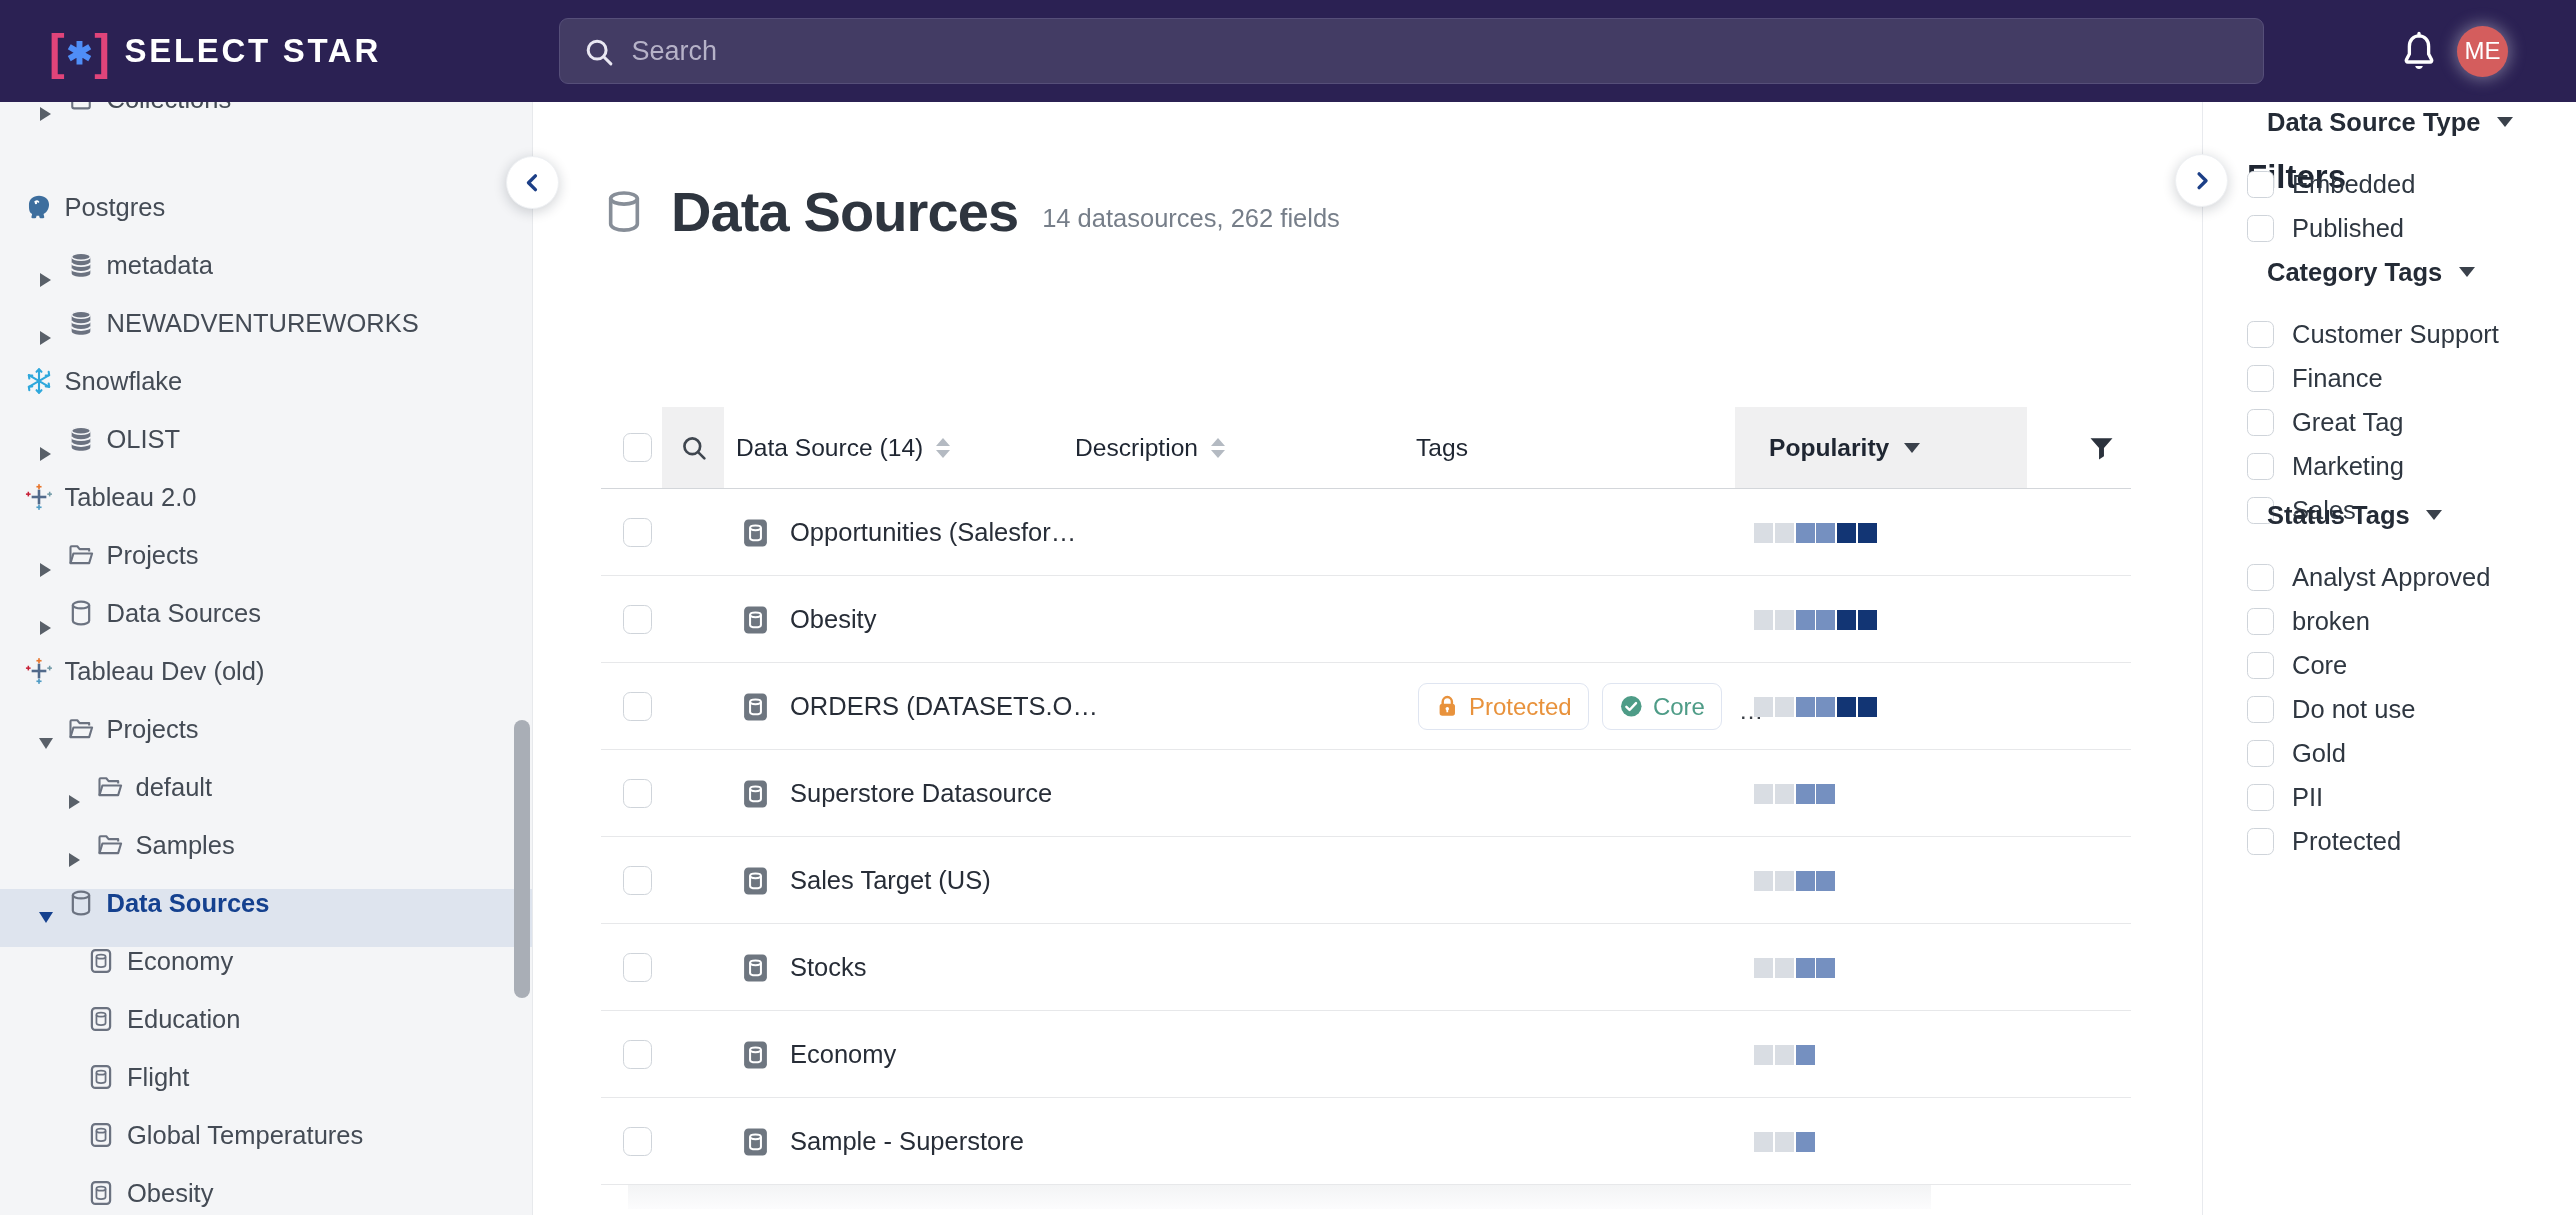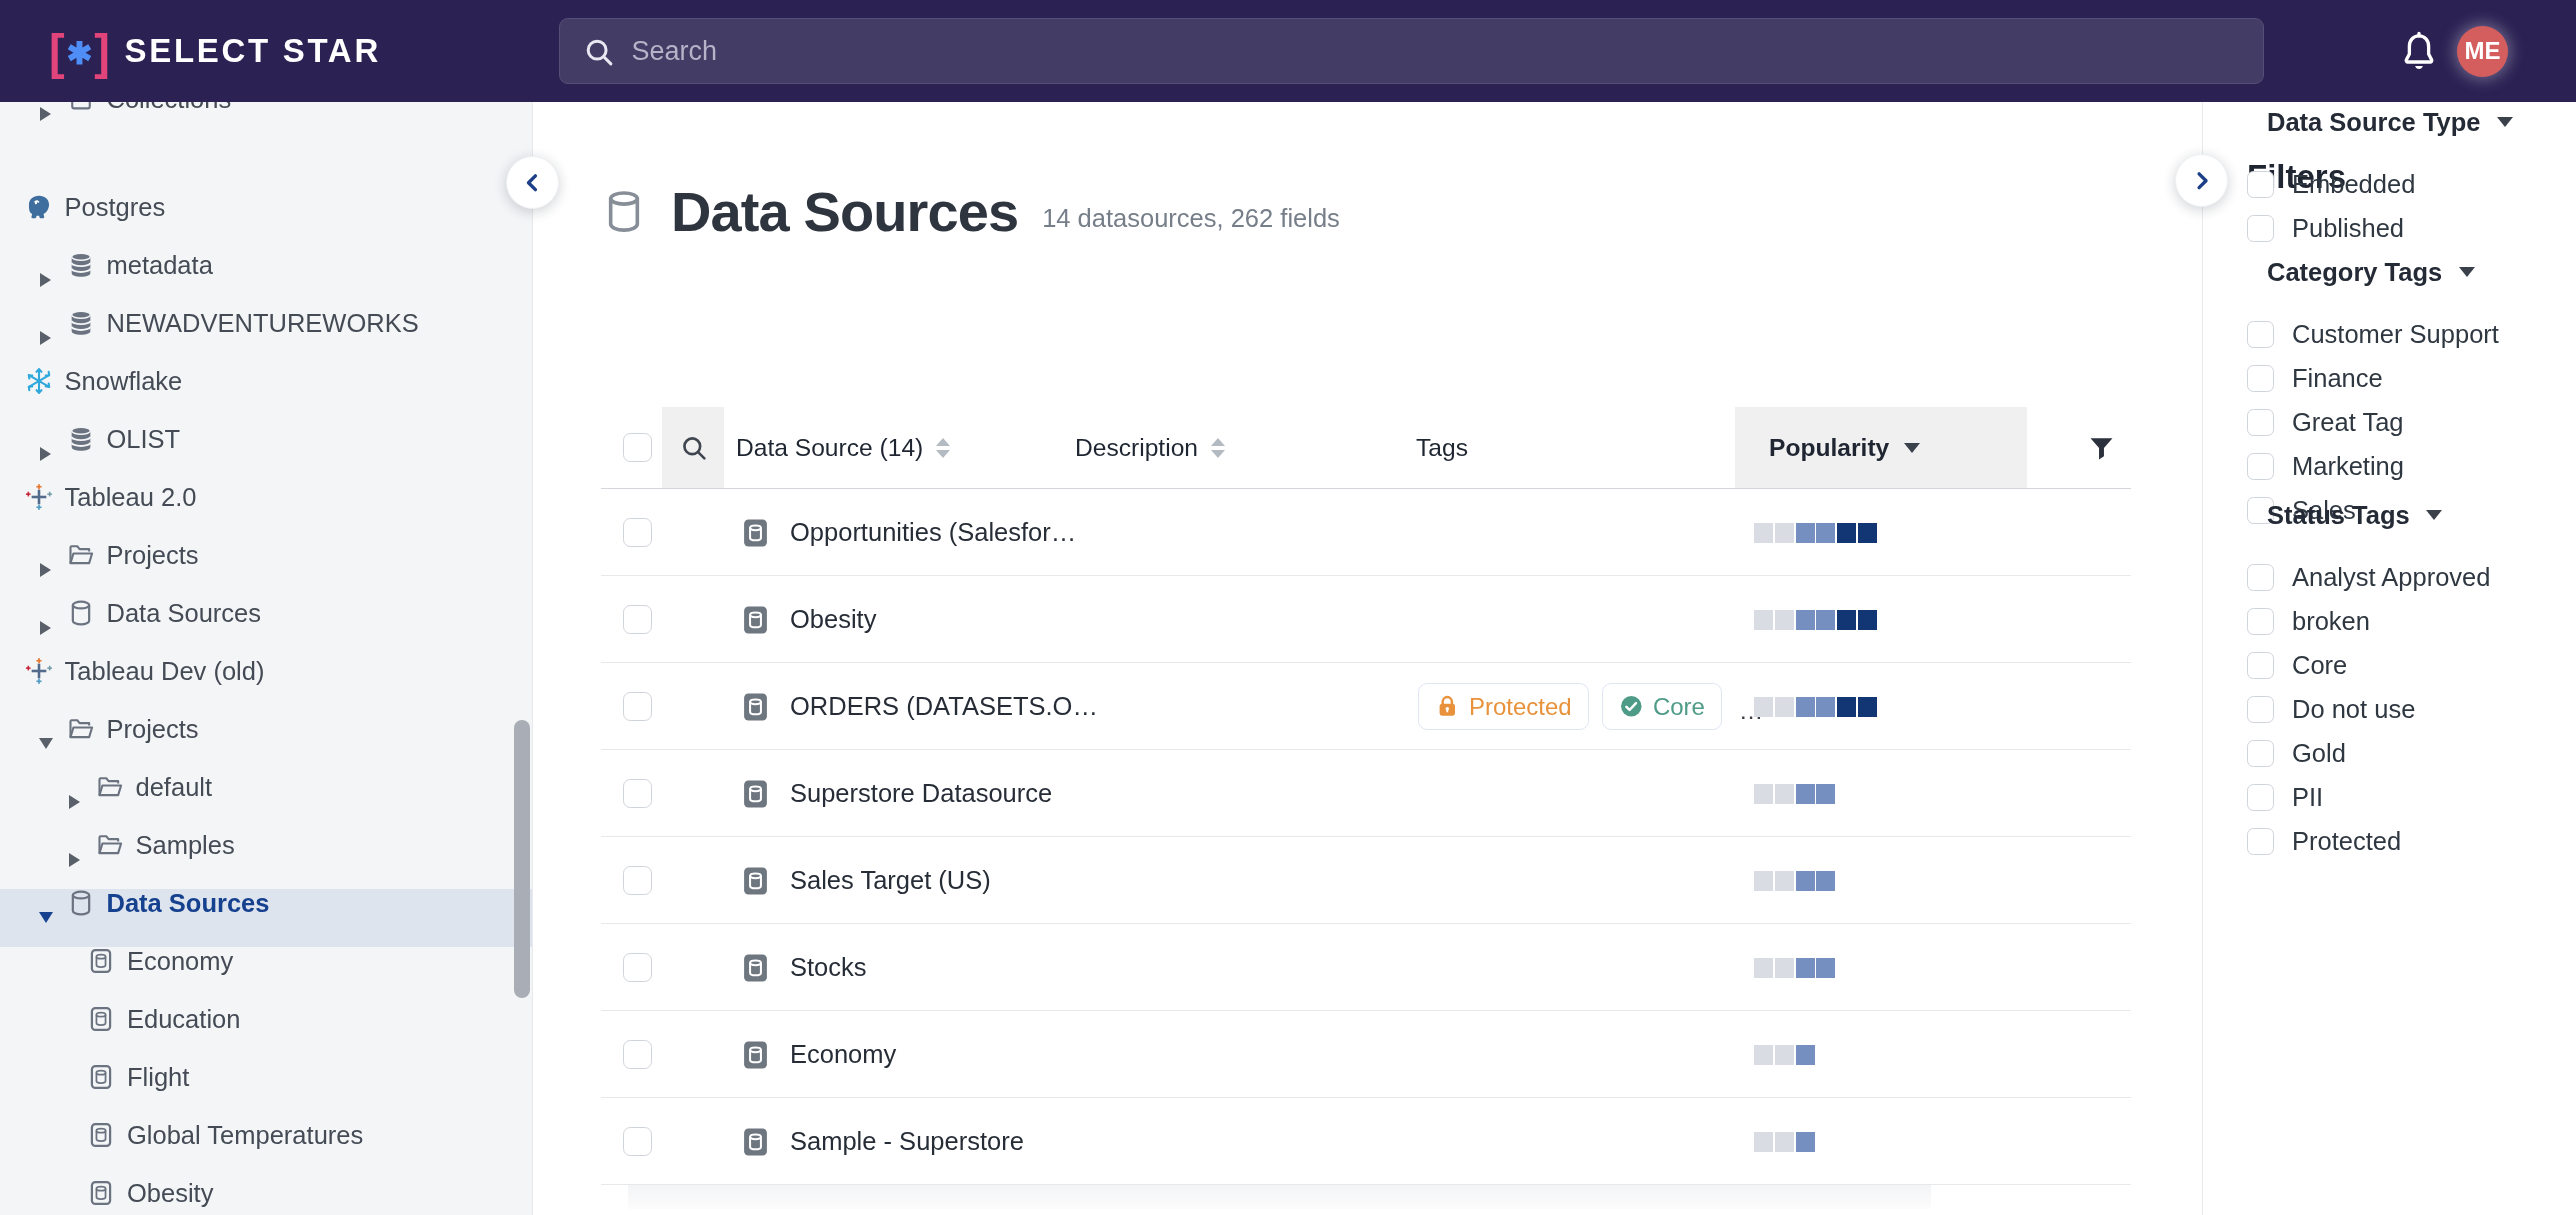--- a/index.html
+++ b/index.html
@@ -16,21 +16,21 @@
   .brand { color:#ffffff; font-size:33px; font-weight:700; letter-spacing:2.7px; }
   .searchbar { position:absolute; left:559px; top:18px; width:1705px; height:66px; background:#433c64;
     border:0.9px solid #564f79; border-radius:9px; display:flex; align-items:center; padding:0 22px; gap:16.4px; }
   .searchbar svg { width:33px; height:33px; color:#e9e7f2; flex:0 0 auto; }
   .searchbar input { flex:1; background:transparent; border:none; outline:none; color:#eceaf4; font-size:27px;
     font-family:"Liberation Sans", sans-serif; }
   .searchbar input::placeholder { color:#b6b2c8; }
   .bell { position:absolute; left:2398px; top:30px; width:42px; height:42px; color:#ffffff; cursor:pointer; }
   .bell svg { width:42px; height:42px; }
   .avatar { position:absolute; left:2457px; top:25.5px; width:51px; height:51px; border-radius:50%;
-    background:#d45d5d; color:#fff; font-size:24px; font-weight:700; display:flex; align-items:center;
+    background:#d45d5d; color:#fff; font-size:24px; font-weight:400; display:flex; align-items:center;
     justify-content:center; box-shadow:0 0 14.6px 2.7px rgba(240,240,250,.35); cursor:pointer; }
 
   
   .sidebar { position:absolute; left:0; top:102px; width:533px; height:1113px; background:#f4f5f7;
     border-right:1.8px solid #e7e9ec; overflow:hidden; }
   .tree { margin-top:-17.3px; }
   .tree-item { height:58px; display:flex; font-size:25.5px; color:#444b55; cursor:pointer; }
   .tree-item[data-gap="true"] { margin-bottom:50px; }
   .tree-item[data-indent="0"] { padding-left:24.6px; }
   .tree-item[data-indent="1"] { padding-left:30px; }

